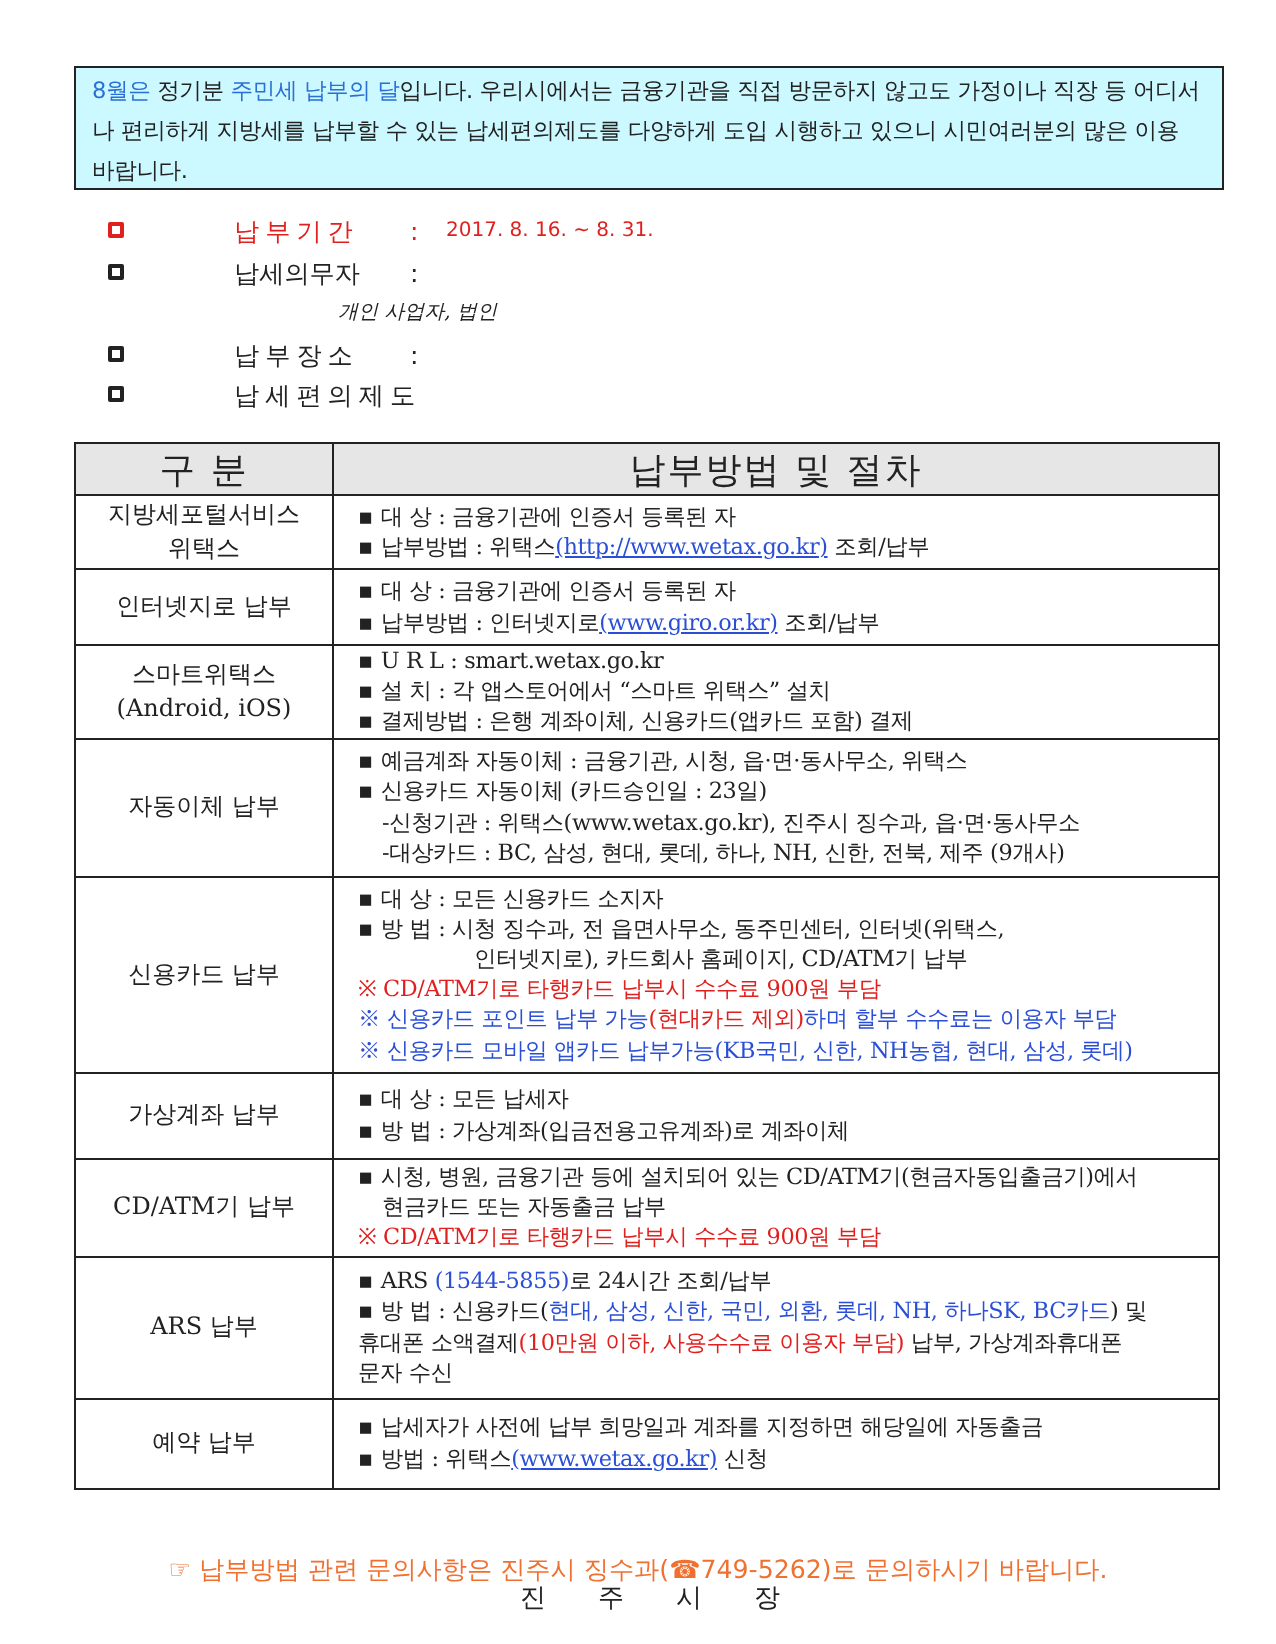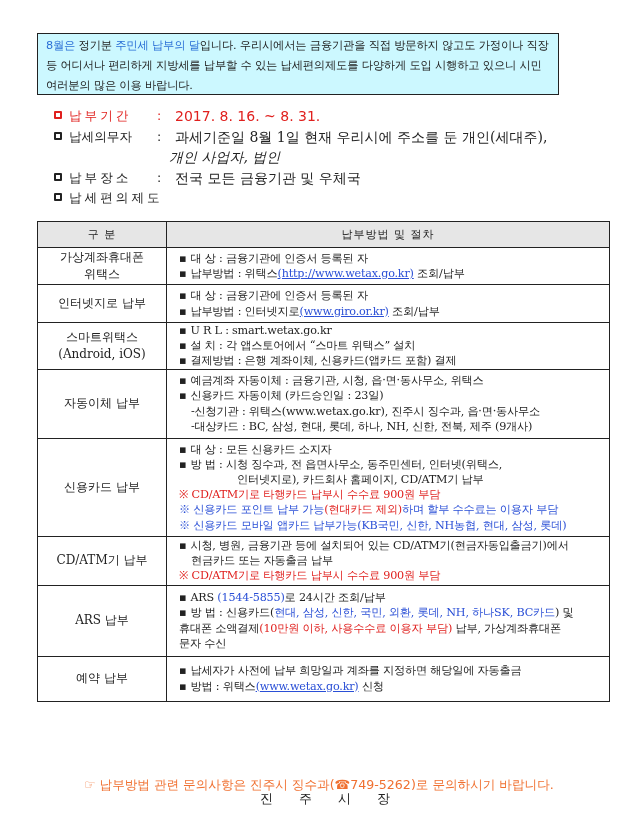--- a/index.html
+++ b/index.html
@@ -1,37 +1,37 @@
 <!DOCTYPE html>
 <html><head>
 <meta charset="utf-8">
 <style>
   html, body { margin:0; padding:0; background:#ffffff; }
   body { width:638px; height:822px; position:relative; overflow:hidden;
          font-family:"DejaVu Sans", "Liberation Sans", sans-serif; color:#222; }
-  .notice { position:absolute; left:37px; top:33px; width:522px; height:62px;
+  .notice { position:absolute; left:37px; top:33px; width:575px; height:62px;
             background:#ccf8ff; border:1.5px solid #222; box-sizing:border-box;
             padding:2px 8px; font-size:11.3px; line-height:20px; letter-spacing:-0.2px; }
   .notice .hl { color:#2a6fd6; }
   .items { position:absolute; left:52px; top:106px; font-size:12.6px; line-height:20.5px; }
   .item { display:flex; white-space:nowrap; }
   .box { display:inline-block; width:8px; height:8px; border:2px solid #222; margin:5px 7px 0 2px;
          border-radius:1px; box-sizing:border-box; flex:none; }
   .item.red { color:#e0201e; }
   .item.red .box { border-color:#e0201e; }
-  .lbl { letter-spacing:3px; display:inline-block; width:88px; }
+  .lbl { letter-spacing:3px; display:inline-block; width:88px;margin-left:48px; }
   .colon { display:inline-block; width:18px; }
-  .val { font-family:"DejaVu Serif", "Liberation Serif", serif; font-size:14px; }
+  .val { font-family:"DejaVu Serif", "Liberation Serif", serif; font-size:10px; }
   .red .val { font-family:"DejaVu Sans", sans-serif; }
   .indent { padding-left:117px;font-style:italic; }
 
   table.main { position:absolute; left:37px; top:221px; width:573px; border-collapse:collapse;
                font-family:"DejaVu Serif", "Liberation Serif", serif; font-size:11.6px; }
   table.main td, table.main th { border:1.5px solid #222; padding:0; vertical-align:middle; }
-  table.main th { background:#e6e6e6; height:25px; font-size:11px; font-weight:normal; letter-spacing:1px; }
+  table.main th { background:#e6e6e6; height:25px; font-size:18px; font-weight:normal; letter-spacing:1px; }
   th.c1 { width:128px; }
   td.cat { text-align:center; line-height:17px; font-size:12px; }
   td.det { padding:1px 4px; line-height:15.2px; font-size:11.2px; letter-spacing:-0.2px; }
   .ln { white-space:nowrap;margin-left:12px; }
   .b::before { content:"\25AA"; margin-right:4px; }
   .sub { padding-left:12px; }
   .link { color:#2a4fd6; text-decoration:underline;text-align:right; }
   .blue { color:#2a4fd6; }
   .redt { color:#e0201e; }
   .footer { position:absolute; left:0; width:638px; top:777px; text-align:center;
@@ -50,46 +50,44 @@
   <div class="item red">
     <span class="box"></span>
     <span class="lbl">납부기간</span>
     <span class="colon">:</span>
     <span class="val">2017. 8. 16. ~ 8. 31.</span>
   </div>
   <div class="item">
     <span class="box"></span>
     <span class="lbl" style="letter-spacing:0">납세의무자</span>
     <span class="colon">:</span>
-    <span class="val">과세기준일 8월 1일 현재 우리시에 주소를 둔 개인(세대주),</span>
   </div>
   <div class="item indent">
     <span class="val">개인 사업자, 법인</span>
   </div>
   <div class="item">
     <span class="box"></span>
     <span class="lbl">납부장소</span>
     <span class="colon">:</span>
-    <span class="val" style="font-family:'DejaVu Sans',sans-serif">전국 모든 금융기관 및 우체국</span>
   </div>
   <div class="item">
     <span class="box"></span>
     <span class="lbl" style="width:auto">납세편의제도</span>
   </div>
 </div>
 
 <table class="main">
   <tbody>
       <tr>
     <th class="c1">구  분</th>
     <th>납부방법 및 절차</th>
   </tr>
   <tr style="height:37px">
     <td class="cat">
-          <div>가상계좌휴대폰</div>
+          <div>지방세포털서비스</div>
           <div>위택스</div>
         </td>
     <td class="det">
       <div class="ln b">대      상 : 금융기관에 인증서 등록된 자</div>
       <div class="ln b"><span>납부방법 : 위택스</span><span class="link">(http://www.wetax.go.kr)</span><span> 조회/납부</span></div>
     </td>
   </tr>
   <tr style="height:38px">
     <td class="cat">인터넷지로 납부</td>
     <td class="det">
@@ -121,20 +119,27 @@
     <td class="cat">신용카드 납부</td>
     <td class="det">
       <div class="ln b">대 상 : 모든 신용카드 소지자</div>
       <div class="ln b">방 법 : 시청 징수과, 전 읍면사무소, 동주민센터, 인터넷(위택스,</div>
       <div class="ln" style="padding-left:58px">인터넷지로), 카드회사 홈페이지, CD/ATM기 납부</div>
       <div class="ln redt">※ CD/ATM기로 타행카드 납부시 수수료 900원 부담</div>
       <div class="ln blue"><span>※ 신용카드 포인트 납부 가능</span><span class="redt">(현대카드 제외)</span><span>하며 할부 수수료는 이용자 부담</span></div>
       <div class="ln blue">※ 신용카드 모바일 앱카드 납부가능(KB국민, 신한, NH농협, 현대, 삼성, 롯데)</div>
     </td>
   </tr>
+  <tr style="height:43px">
+    <td class="cat">가상계좌 납부</td>
+    <td class="det">
+      <div class="ln b">대 상 : 모든 납세자</div>
+      <div class="ln b">방 법 : 가상계좌(입금전용고유계좌)로 계좌이체</div>
+    </td>
+  </tr>
   <tr style="height:49px">
     <td class="cat">CD/ATM기 납부</td>
     <td class="det">
       <div class="ln b">시청, 병원, 금융기관 등에 설치되어 있는 CD/ATM기(현금자동입출금기)에서</div>
       <div class="ln sub">현금카드 또는 자동출금 납부</div>
       <div class="ln redt">※ CD/ATM기로 타행카드 납부시 수수료 900원 부담</div>
     </td>
   </tr>
   <tr style="height:71px">
     <td class="cat">ARS 납부</td>

